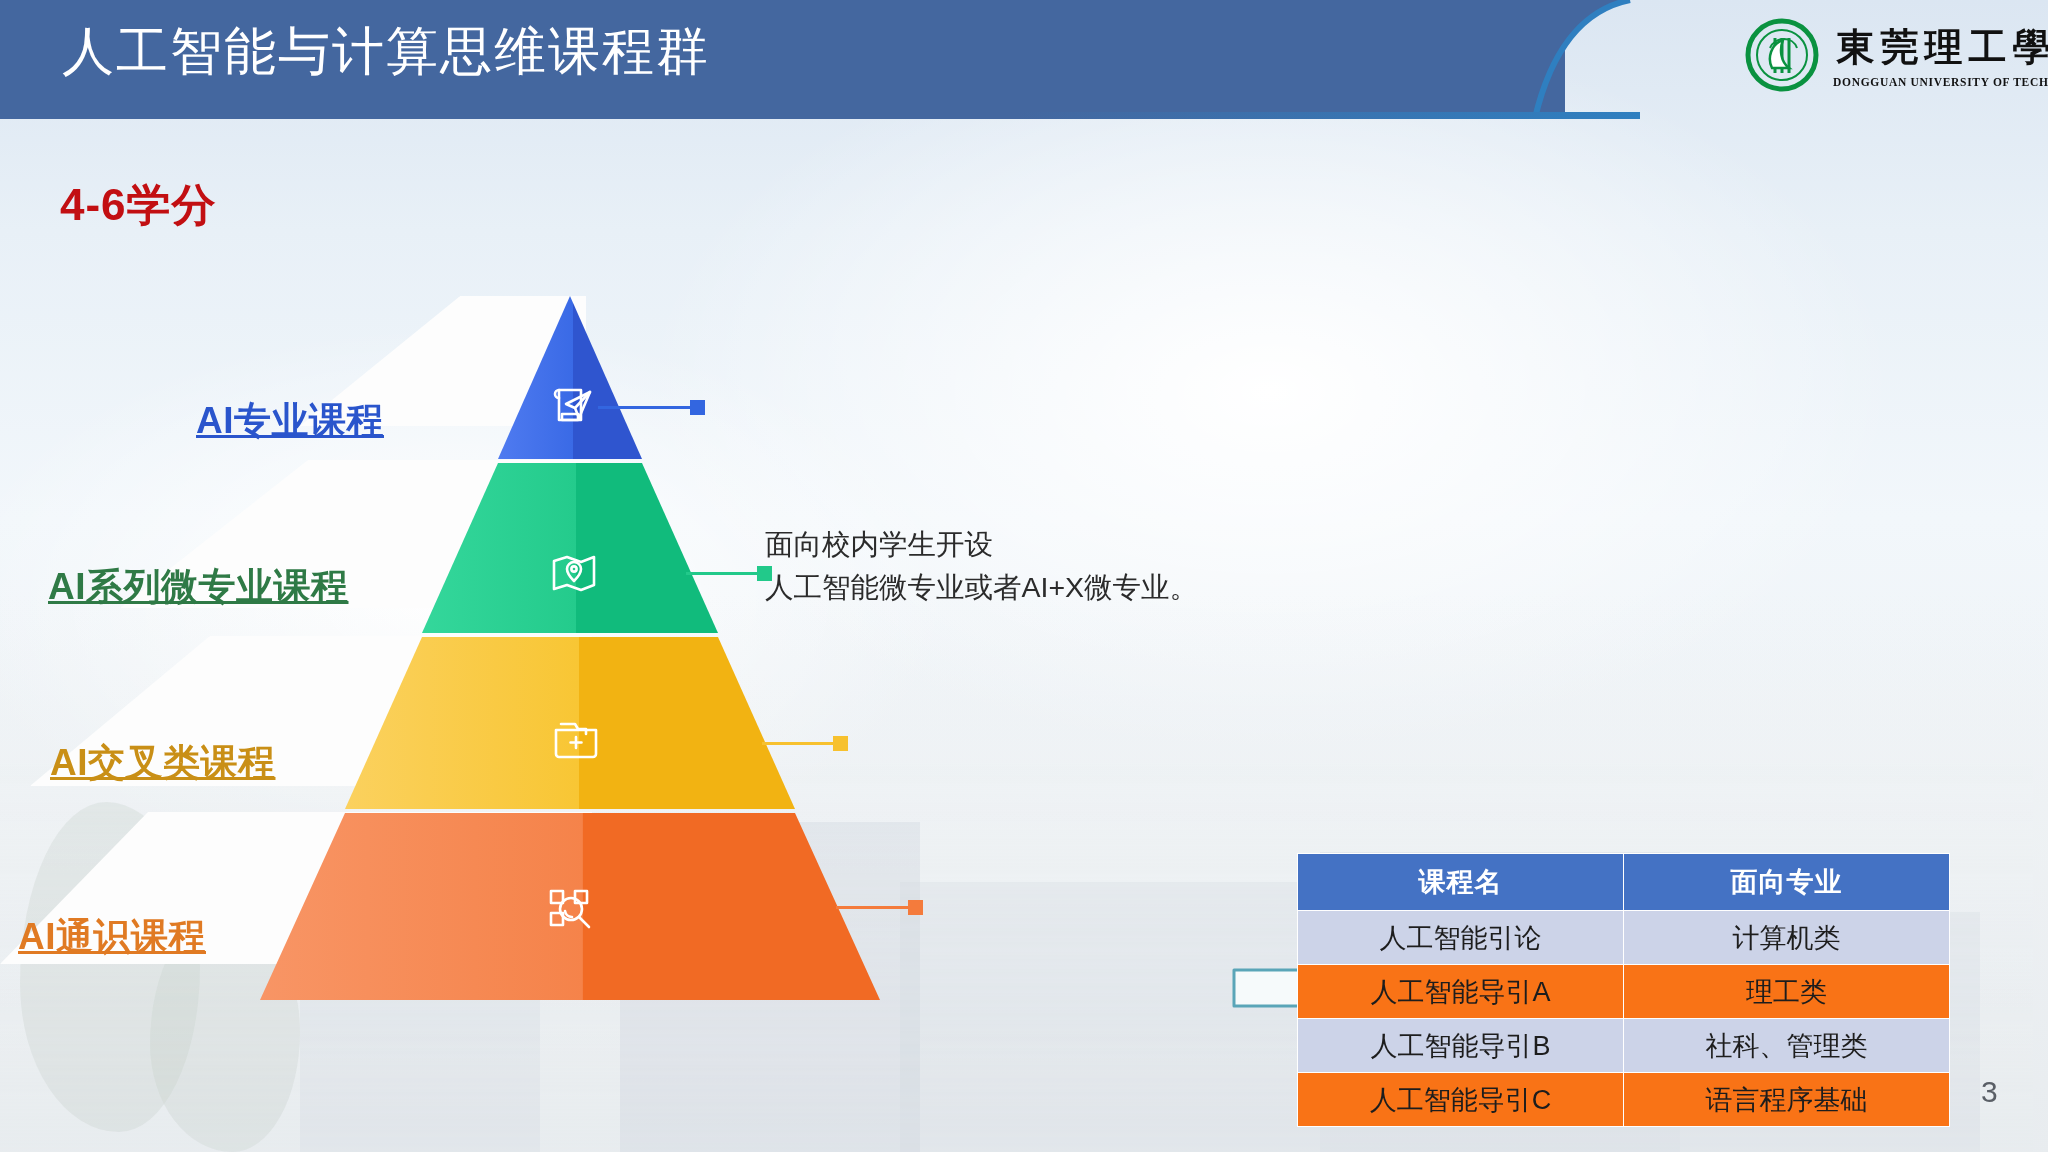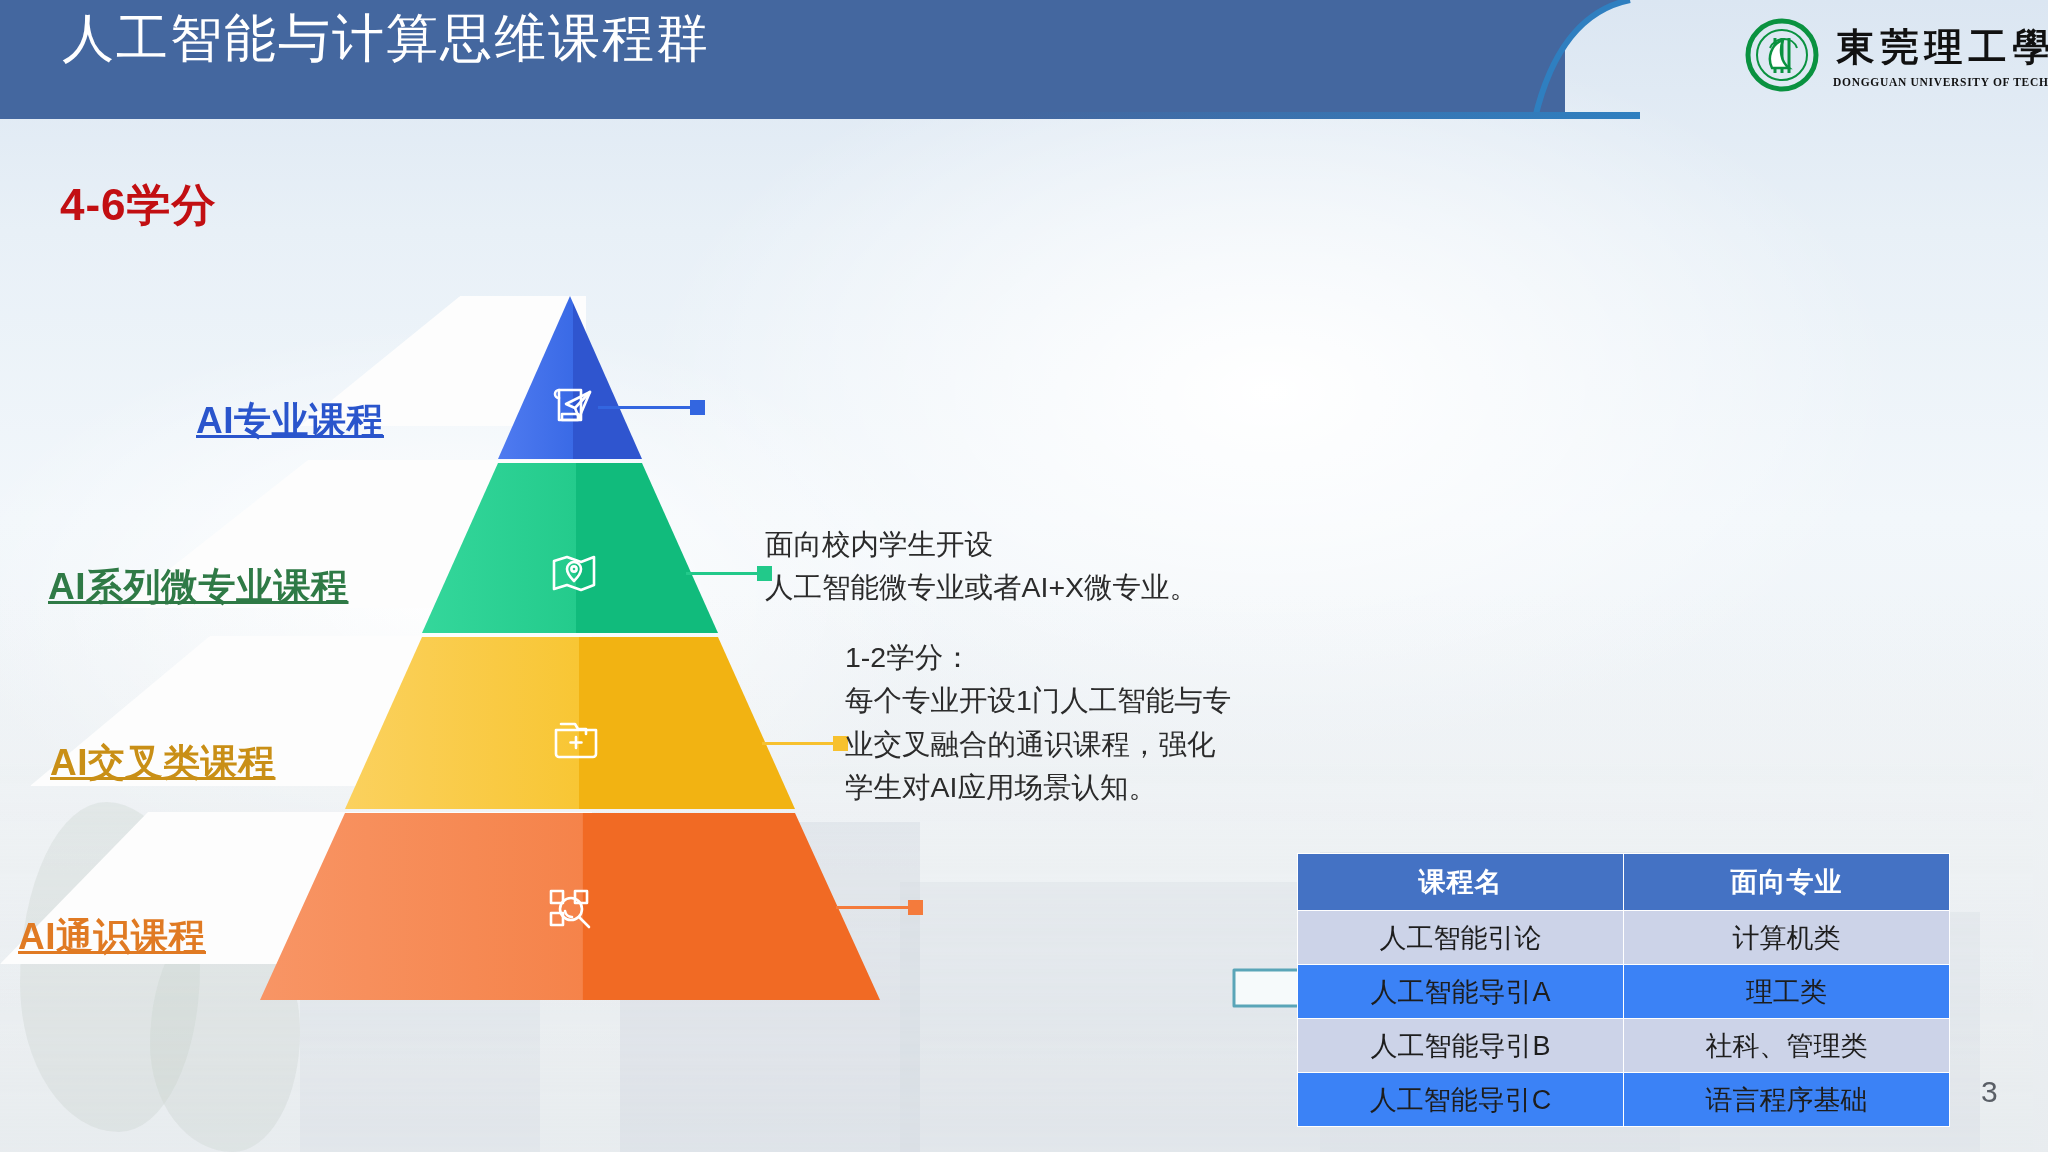--- a/index.html
+++ b/index.html
@@ -34,21 +34,21 @@
     background:#44679f;
   }
   .header-curve{
     position:absolute;left:1430px;top:0;width:330px;height:118px;overflow:hidden;
   }
   .header-strip{
     position:absolute;left:0;top:112px;width:1640px;height:7px;
     background:linear-gradient(90deg,#44679f 0%,#44679f 62%,#2f7fc0 100%);
   }
   .slide-title{
-    position:absolute;left:62px;top:4px;
+    position:absolute;left:62px;top:17px;
     font-size:52px;color:#ffffff;letter-spacing:2px;
     font-family:"DejaVu Serif","Liberation Serif",serif;
     white-space:nowrap;
   }
 
   
   .logo{position:absolute;left:1745px;top:18px;display:flex;align-items:center;gap:14px;}
   .logo-mark{width:74px;height:74px;flex:0 0 74px;}
   .logo-text{display:flex;flex-direction:column;align-items:center;}
   .logo-cn{
@@ -115,21 +115,21 @@
   }
   .course-table th{
     background:#4472c4;color:#ffffff;font-size:27px;font-weight:bold;
     height:54px;text-align:center;border:1px solid #ffffff;letter-spacing:1px;
   }
   .course-table td{
     font-size:27px;color:#1d1d1d;height:51px;text-align:center;
     border:1px solid #ffffff;
   }
   .row-a td{background:#ccd3e8;text-align:center;}
-  .row-b td{background:#3b82f6;margin-top:19px;}
+  .row-b td{background:#f97316;margin-top:19px;}
 
   .page-no{
     position:absolute;left:1981px;top:1075px;font-size:30px;color:#5a5f66;
   }
 </style>
 </head>
 <body>
 
 <div class="slide">
 
@@ -258,24 +258,20 @@
     <div class="conn" style="left:836px;top:906px;width:82px;background:#F47B3C;"></div>
     <div class="conn-dot" style="left:908px;top:900px;background:#F47B3C;"></div>
 
     <div class="tier-label tl-1">AI专业课程</div>
     <div class="tier-label tl-2">AI系列微专业课程</div>
     <div class="tier-label tl-3">AI交叉类课程</div>
     <div class="tier-label tl-4">AI通识课程</div>
 
     <div class="callout c-2">面向校内学生开设
 人工智能微专业或者AI+X微专业。</div>
-    <div class="callout c-3">1-2学分：
-每个专业开设1门人工智能与专
-业交叉融合的通识课程，强化
-学生对AI应用场景认知。</div>
   </div>
 
   <span class="arrow-wrap">
     <svg width="178" height="96" viewBox="0 0 178 96">
       <path d="M2,30 L118,30 L118,8 L172,48 L118,88 L118,66 L2,66 Z" fill="#f6fafb" stroke="#5aa5b8" stroke-width="3" stroke-linejoin="round"></path>
     </svg>
   </span>
 
   <table class="course-table">
     <thead>

